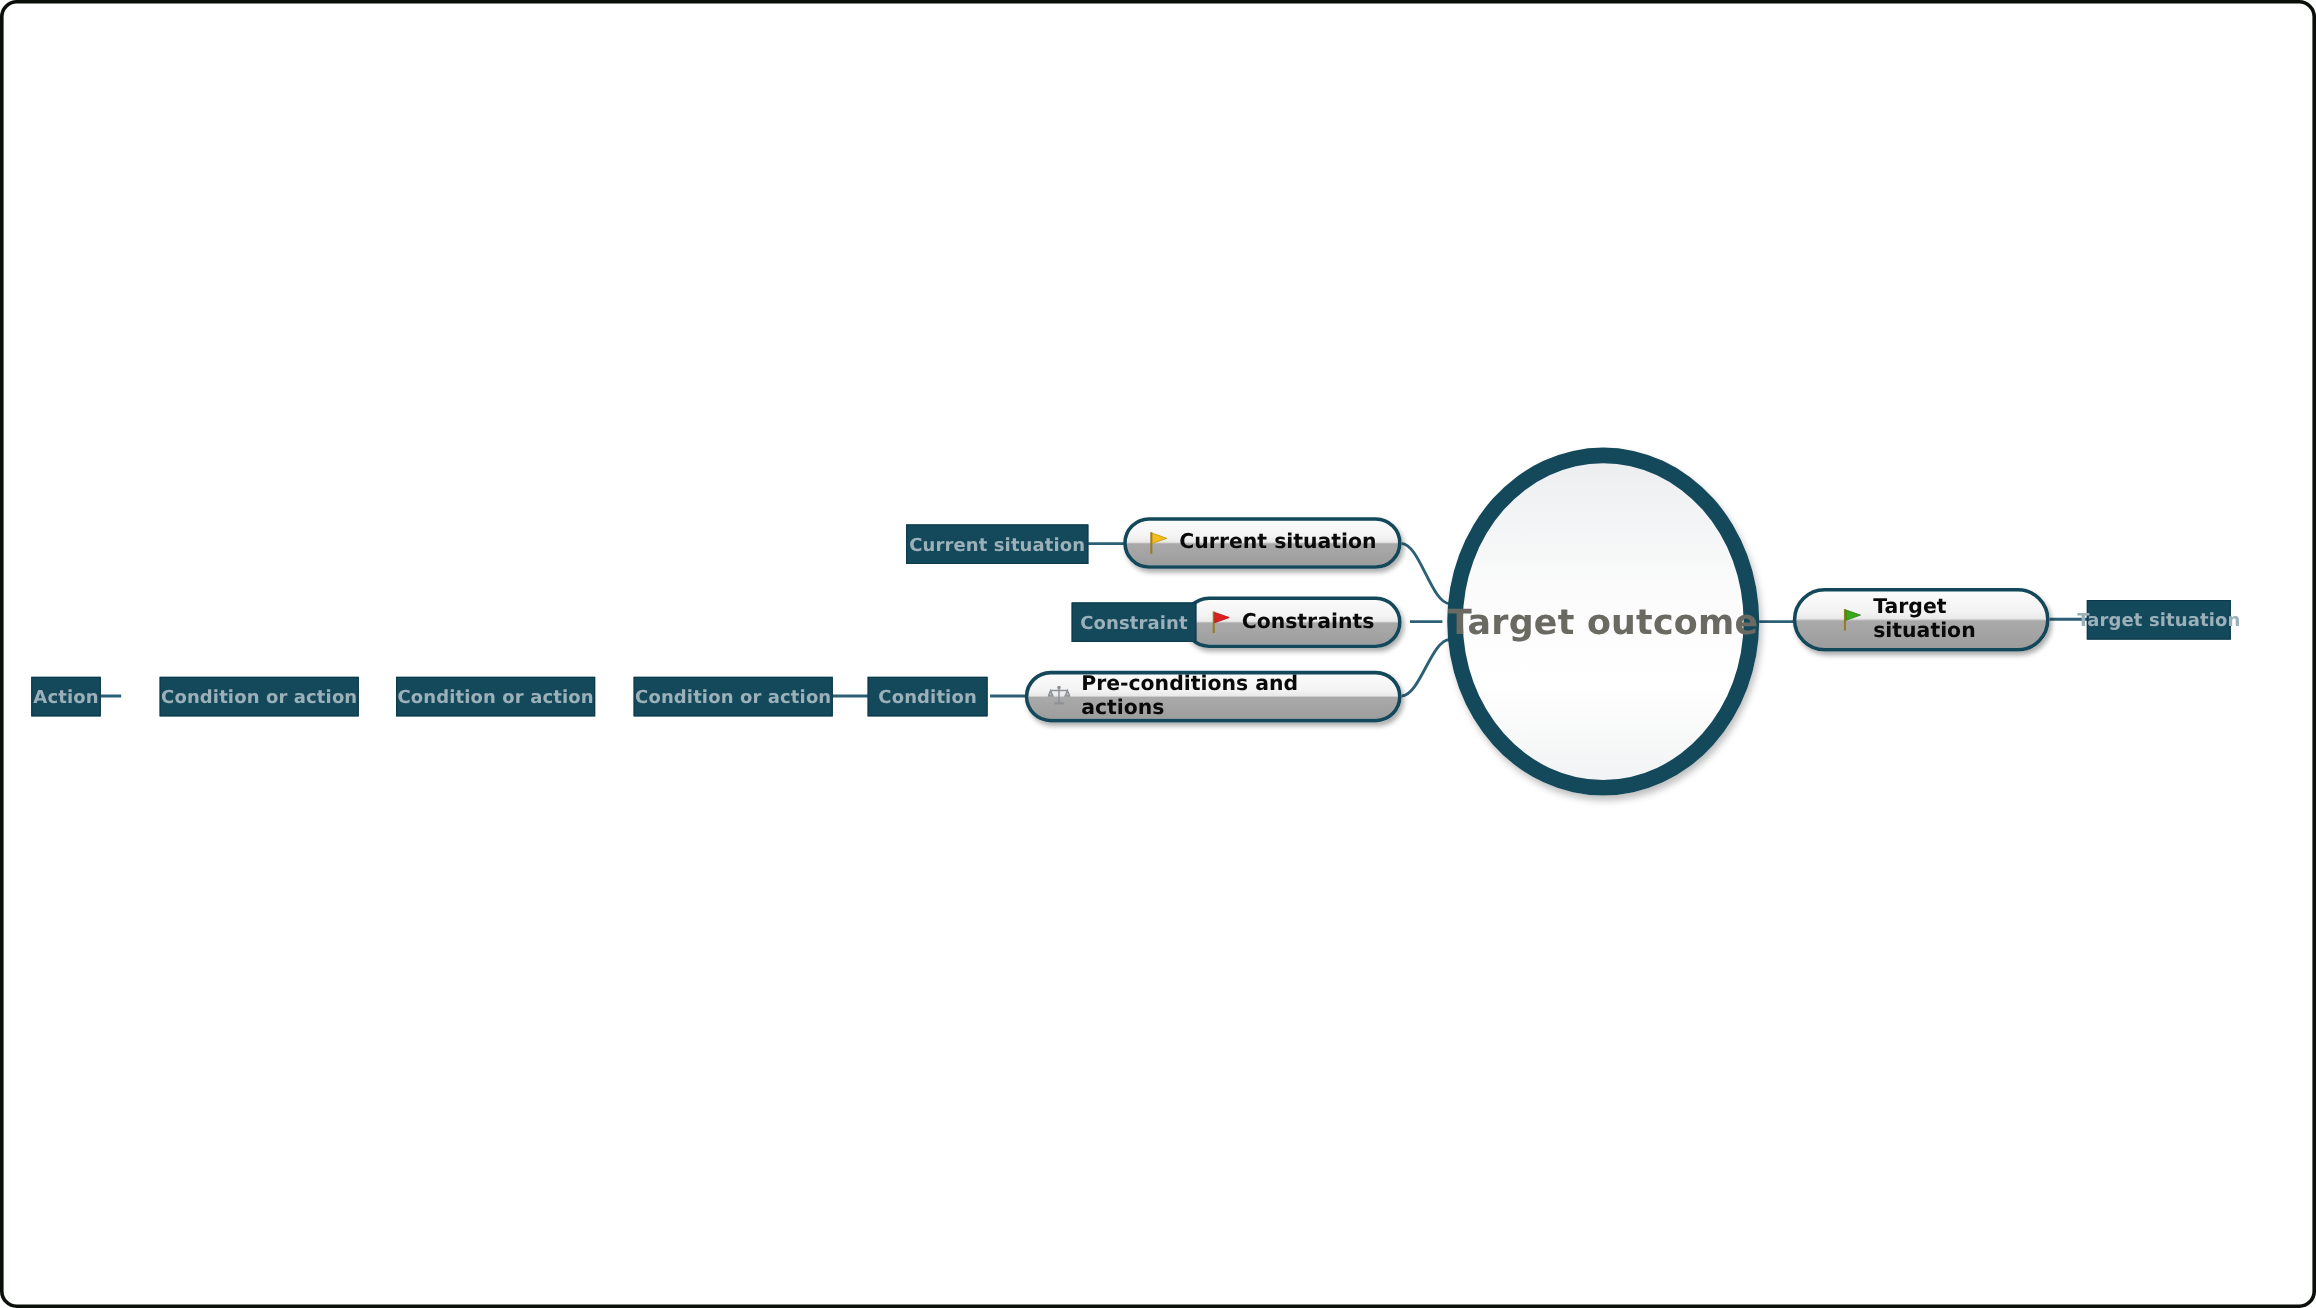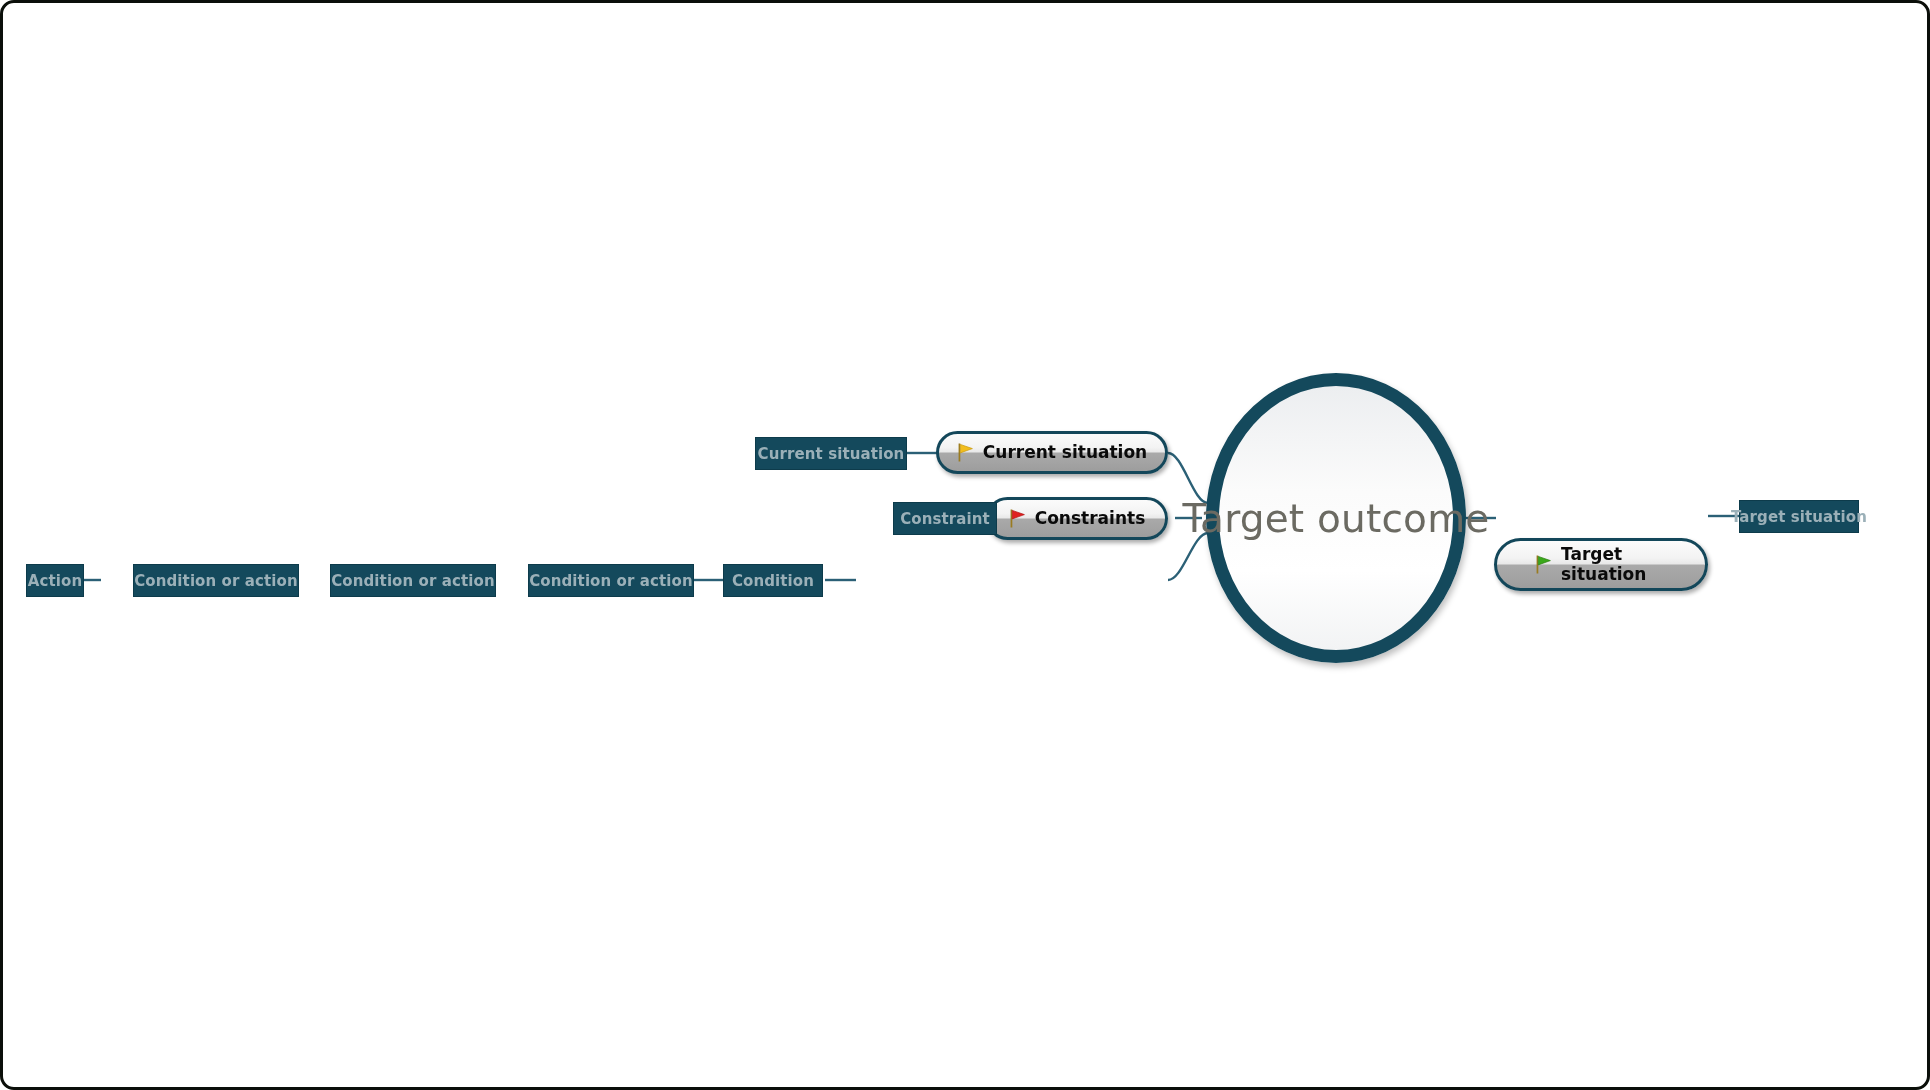--- a/index.html
+++ b/index.html
@@ -61,42 +61,42 @@
     padding: 0 16px;
   }
   .capsule .cap-inner {
     display: flex;
     align-items: center;
     gap: 9px;
     width: 100%;
     justify-content: center;
   }
   .capsule .cap-label { line-height: 1.15; }
-  .capsule.twoline { border-radius: 28px; margin-top: 48px; }
+  .capsule.twoline { border-radius: 28px; }
   .capsule.twoline .cap-inner { justify-content: flex-start; padding-left: 22px; }
 
   
   .icon { flex: 0 0 auto; display: inline-block; line-height: 0; }
 
   
   #center-circle {
     position: absolute;
     box-sizing: border-box;
     border-radius: 50%;
     border: 13px solid #14495c;
     background: linear-gradient(to bottom, #eceef0 0%, #fbfbfb 40%, #ffffff 70%, #f2f3f4 100%);
     box-shadow: 2px 4px 6px rgba(0,0,0,.25);
     display: flex;
     align-items: center;
     justify-content: center;
   }
   #center-circle .circle-label {
     color: #6b6a62;
-    font-weight: normal;
-    font-size: 39px;
+    font-weight: bold;
+    font-size: 29px;
     letter-spacing: .2px;
     white-space: nowrap;
   }
 </style>
 </head>
 <body>
 
 <div id="canvas">
 
   <svg id="wires" viewBox="0 0 1930 1090" preserveAspectRatio="none">
@@ -153,20 +153,37 @@
         </svg>
       </span>
       <span class="cap-label">Constraints</span>
     </span>
   </div>
 
   <div class="leafbox" style="left:847px; top:499px; width:104px;margin-left:43px;">
     <span>Constraint</span>
   </div>
 
+  <div class="capsule" style="left:851px; top:556px; width:314px; height:43px;">
+    <span class="cap-inner">
+      <span class="icon">
+        <svg width="19" height="19" viewBox="0 0 19 19">
+          <g stroke="#8d9196" stroke-width="1.2" fill="none">
+            <line x1="9.5" y1="2" x2="9.5" y2="14.5"></line>
+            <line x1="2.5" y1="4.4" x2="16.5" y2="4.4"></line>
+            <path d="M2.5 4.4 L0.6 9 L4.4 9 Z" fill="#b9bdc1"></path>
+            <path d="M16.5 4.4 L14.6 9 L18.4 9 Z" fill="#b9bdc1"></path>
+            <line x1="5.5" y1="15.2" x2="13.5" y2="15.2" stroke-width="1.8"></line>
+          </g>
+          <circle cx="9.5" cy="2" r="1.5" fill="#8d9196"></circle>
+        </svg>
+      </span>
+      <span class="cap-label">Pre-conditions and actions</span>
+    </span>
+  </div>
 
   <div class="leafbox" style="left:720px; top:561px; width:100px;">
     <span>Condition</span>
   </div>
 
   <div class="leafbox" style="left:525px; top:561px; width:166px;">
     <span>Condition or action</span>
   </div>
 
   <div class="leafbox" style="left:327px; top:561px; width:166px;">

